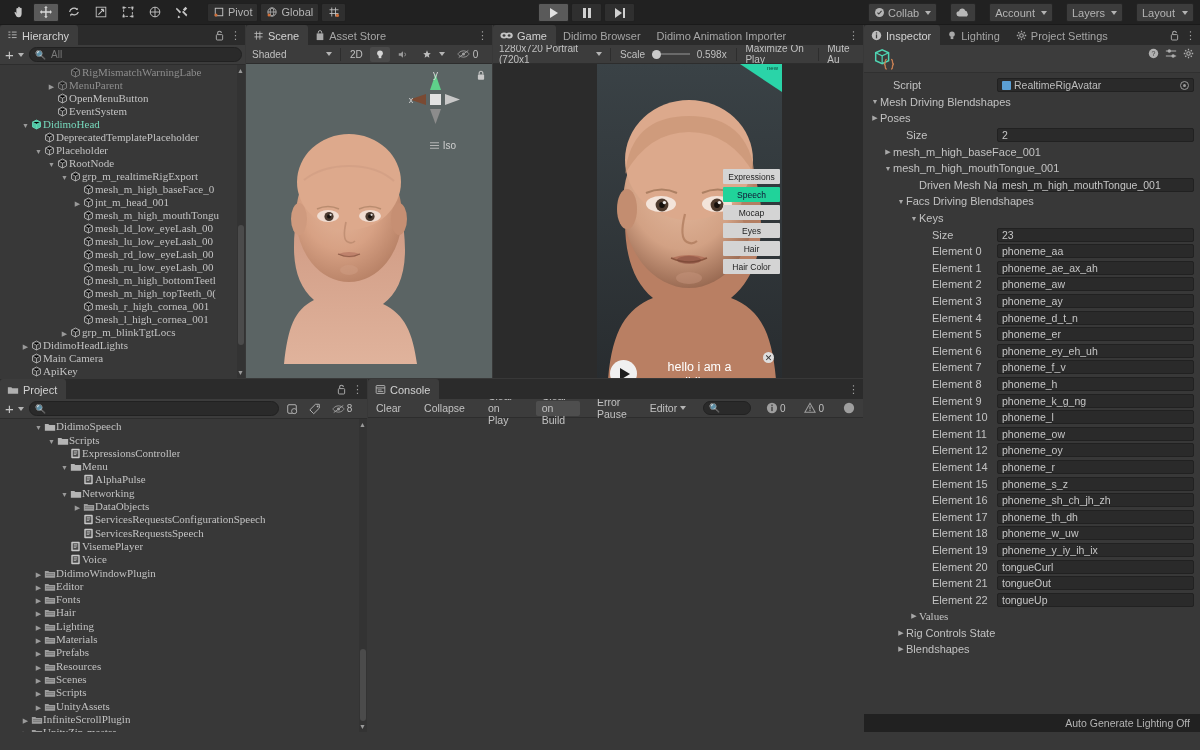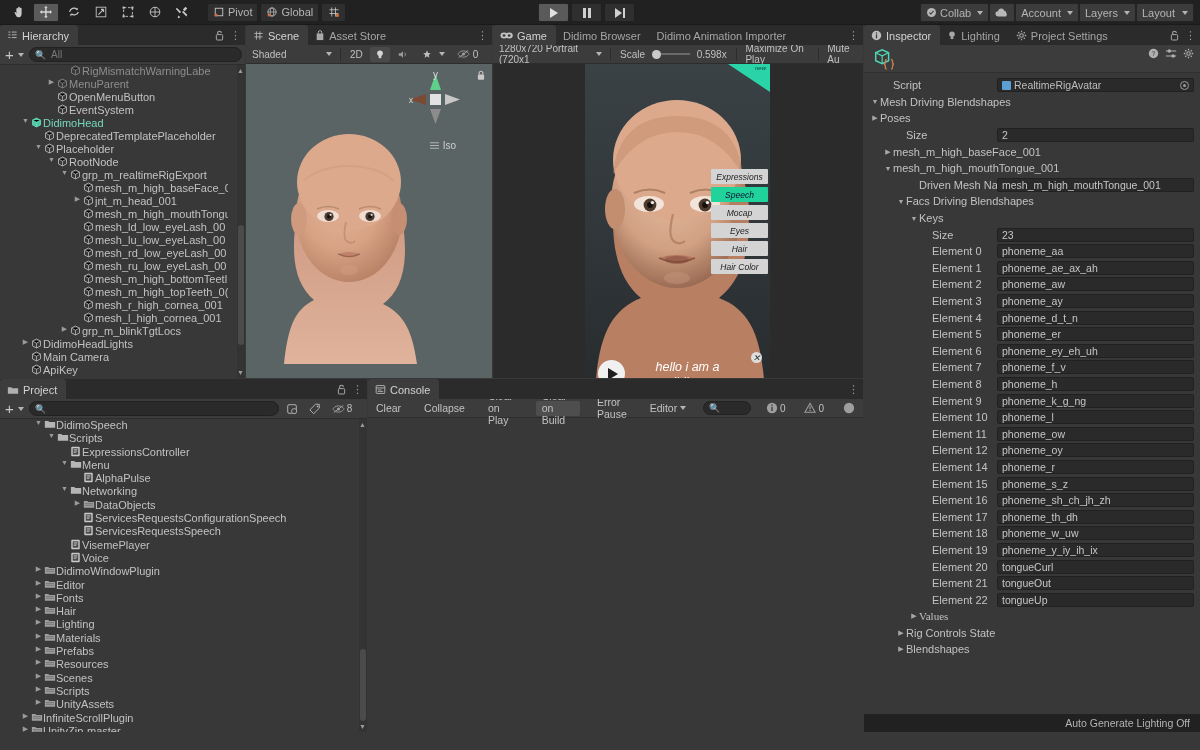--- a/index.html
+++ b/index.html
@@ -25,21 +25,21 @@
     display:flex; align-items:center; justify-content:center;
     color:#b4b4b4; font-size:11px; gap:3px; cursor:default;
   }
   .tb-btn.flat { background:#2f2f2f; border-color:#202020; }
   .tb-btn.active { background:#5a5a5a; }
   .tb-btn.plain { background:transparent; border:none; }
   .tb-sep { width:9px; }
   .tb-left { margin-left:6px; display:flex; align-items:center; gap:2px; }
   .tb-center { position:absolute; left:538px; top:3px; display:flex; gap:2px; }
   .tb-center .tb-btn { width:31px; }
-  .tb-right { position:absolute; right:6px; top:3px; display:flex; gap:0; align-items:center; }
+  .tb-right { position:absolute; right:6px; top:3px; display:flex; gap:13px; align-items:center; }
   .tb-right .tb-btn { height:19px; }
   .caret { width:0;height:0;border-left:3px solid transparent;border-right:3px solid transparent;border-top:4px solid #b4b4b4; margin-left:3px; }
 
   
   .panel { position:absolute; background:#383838; }
   .panel-tabs {
     height:20px; background:#2b2b2b; display:flex; align-items:stretch;
     position:relative;
   }
   .ptab {
@@ -55,21 +55,21 @@
   .sub-toolbar { height:20px; background:#3c3c3c; display:flex; align-items:center; padding:0 3px; gap:3px; border-bottom:1px solid #2d2d2d; }
   .plusbtn { display:flex; align-items:center; color:#c8c8c8; font-size:14px; gap:1px; padding:0 2px; }
   .search-field {
     flex:1; height:15px; background:#2a2a2a; border:1px solid #212121; border-radius:8px;
     display:flex; align-items:center; padding:0 6px; gap:4px; color:#7a7a7a; font-size:10px;
   }
   .search-field .mag { font-size:9px; color:#8a8a8a; }
 
   
   .tree { position:absolute; left:0; right:0; top:20px; bottom:0; overflow:hidden; background:#383838; }
-  .row { height:13px; display:flex; align-items:flex-start; font-size:11px; color:#c2c2c2; white-space:nowrap; padding-right:17px; }
+  .row { height:13px; display:flex; align-items:flex-end; font-size:11px; color:#c2c2c2; white-space:nowrap; padding-right:17px;font-family:Liberation Serif, serif; }
   .row .tw { width:9px; flex:0 0 9px; text-align:center; font-size:7px; color:#9a9a9a; }
   .row .gico { width:13px; flex:0 0 13px; display:flex; align-items:center; justify-content:center; }
   .row .lbl { overflow:hidden; text-overflow:clip; }
   .row.dim .lbl { color:#8d8d8d; }
   .row.dim .gico svg { opacity:.6; }
 
   .cube { width:11px;height:11px; }
   .scrollbar-v { position:absolute; right:1px; width:6px; background:#4b4b4b; border-radius:3px; }
   .scroll-track { position:absolute; right:0px; top:0; bottom:0; width:8px; background:#333; }
   .sarrow { position:absolute; right:1px; color:#9a9a9a; font-size:7px; }
@@ -695,21 +695,21 @@
         <div class="vsep"></div>
         <div class="vt-btn">
             <span>Maximize On Play</span>
           </div>
         <div class="vsep"></div>
         <div class="vt-btn">
             <span>Mute Au</span>
           </div>
       </div>
       <div class="game-canvas">
-        <div class="game-render" style="left:92px;top:0;width:185px;height:334px;font-style:italic;">
+        <div class="game-render" style="left:104px;top:0;width:185px;height:334px;">
           <svg width="185" height="334" viewBox="0 0 185 334" style="position:absolute;left:0;top:0;">
             <defs>
               <linearGradient id="bg2" x1="0" y1="0" x2="0" y2="1">
                 <stop offset="0%" stop-color="#3a4246"></stop>
                   <stop offset="100%" stop-color="#272b2e"></stop>
               </linearGradient>
               <radialGradient id="sk2" cx="45%" cy="35%" r="70%">
                 <stop offset="0%" stop-color="#e6bda2"></stop>
                   <stop offset="60%" stop-color="#d2a184"></stop>
                   <stop offset="100%" stop-color="#8f6049"></stop>

